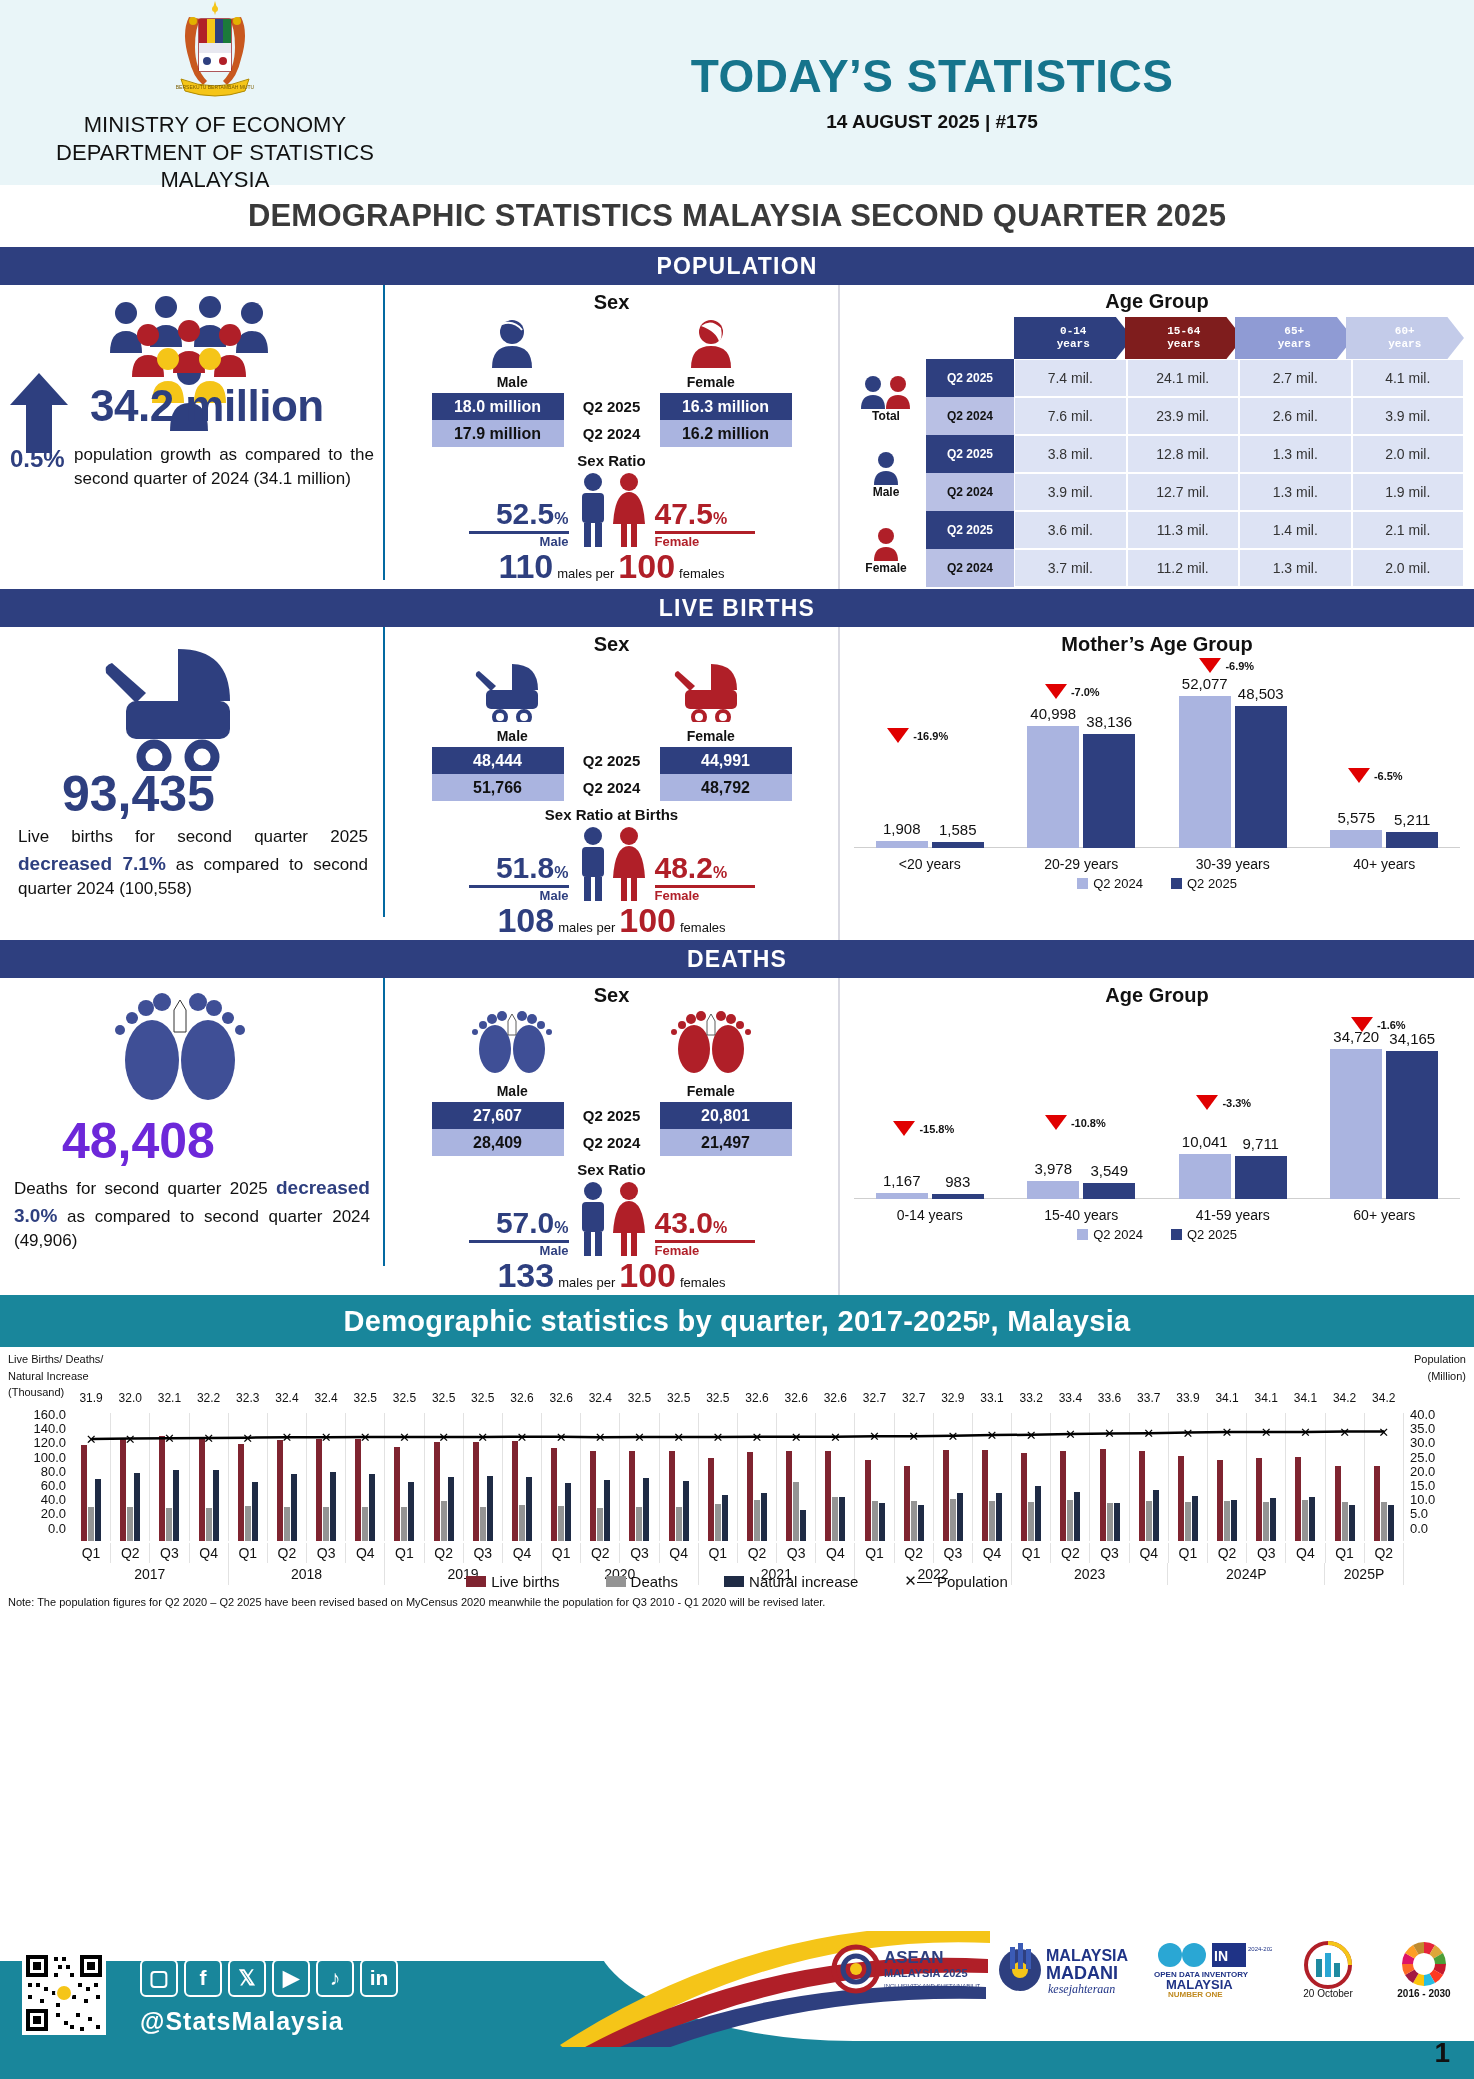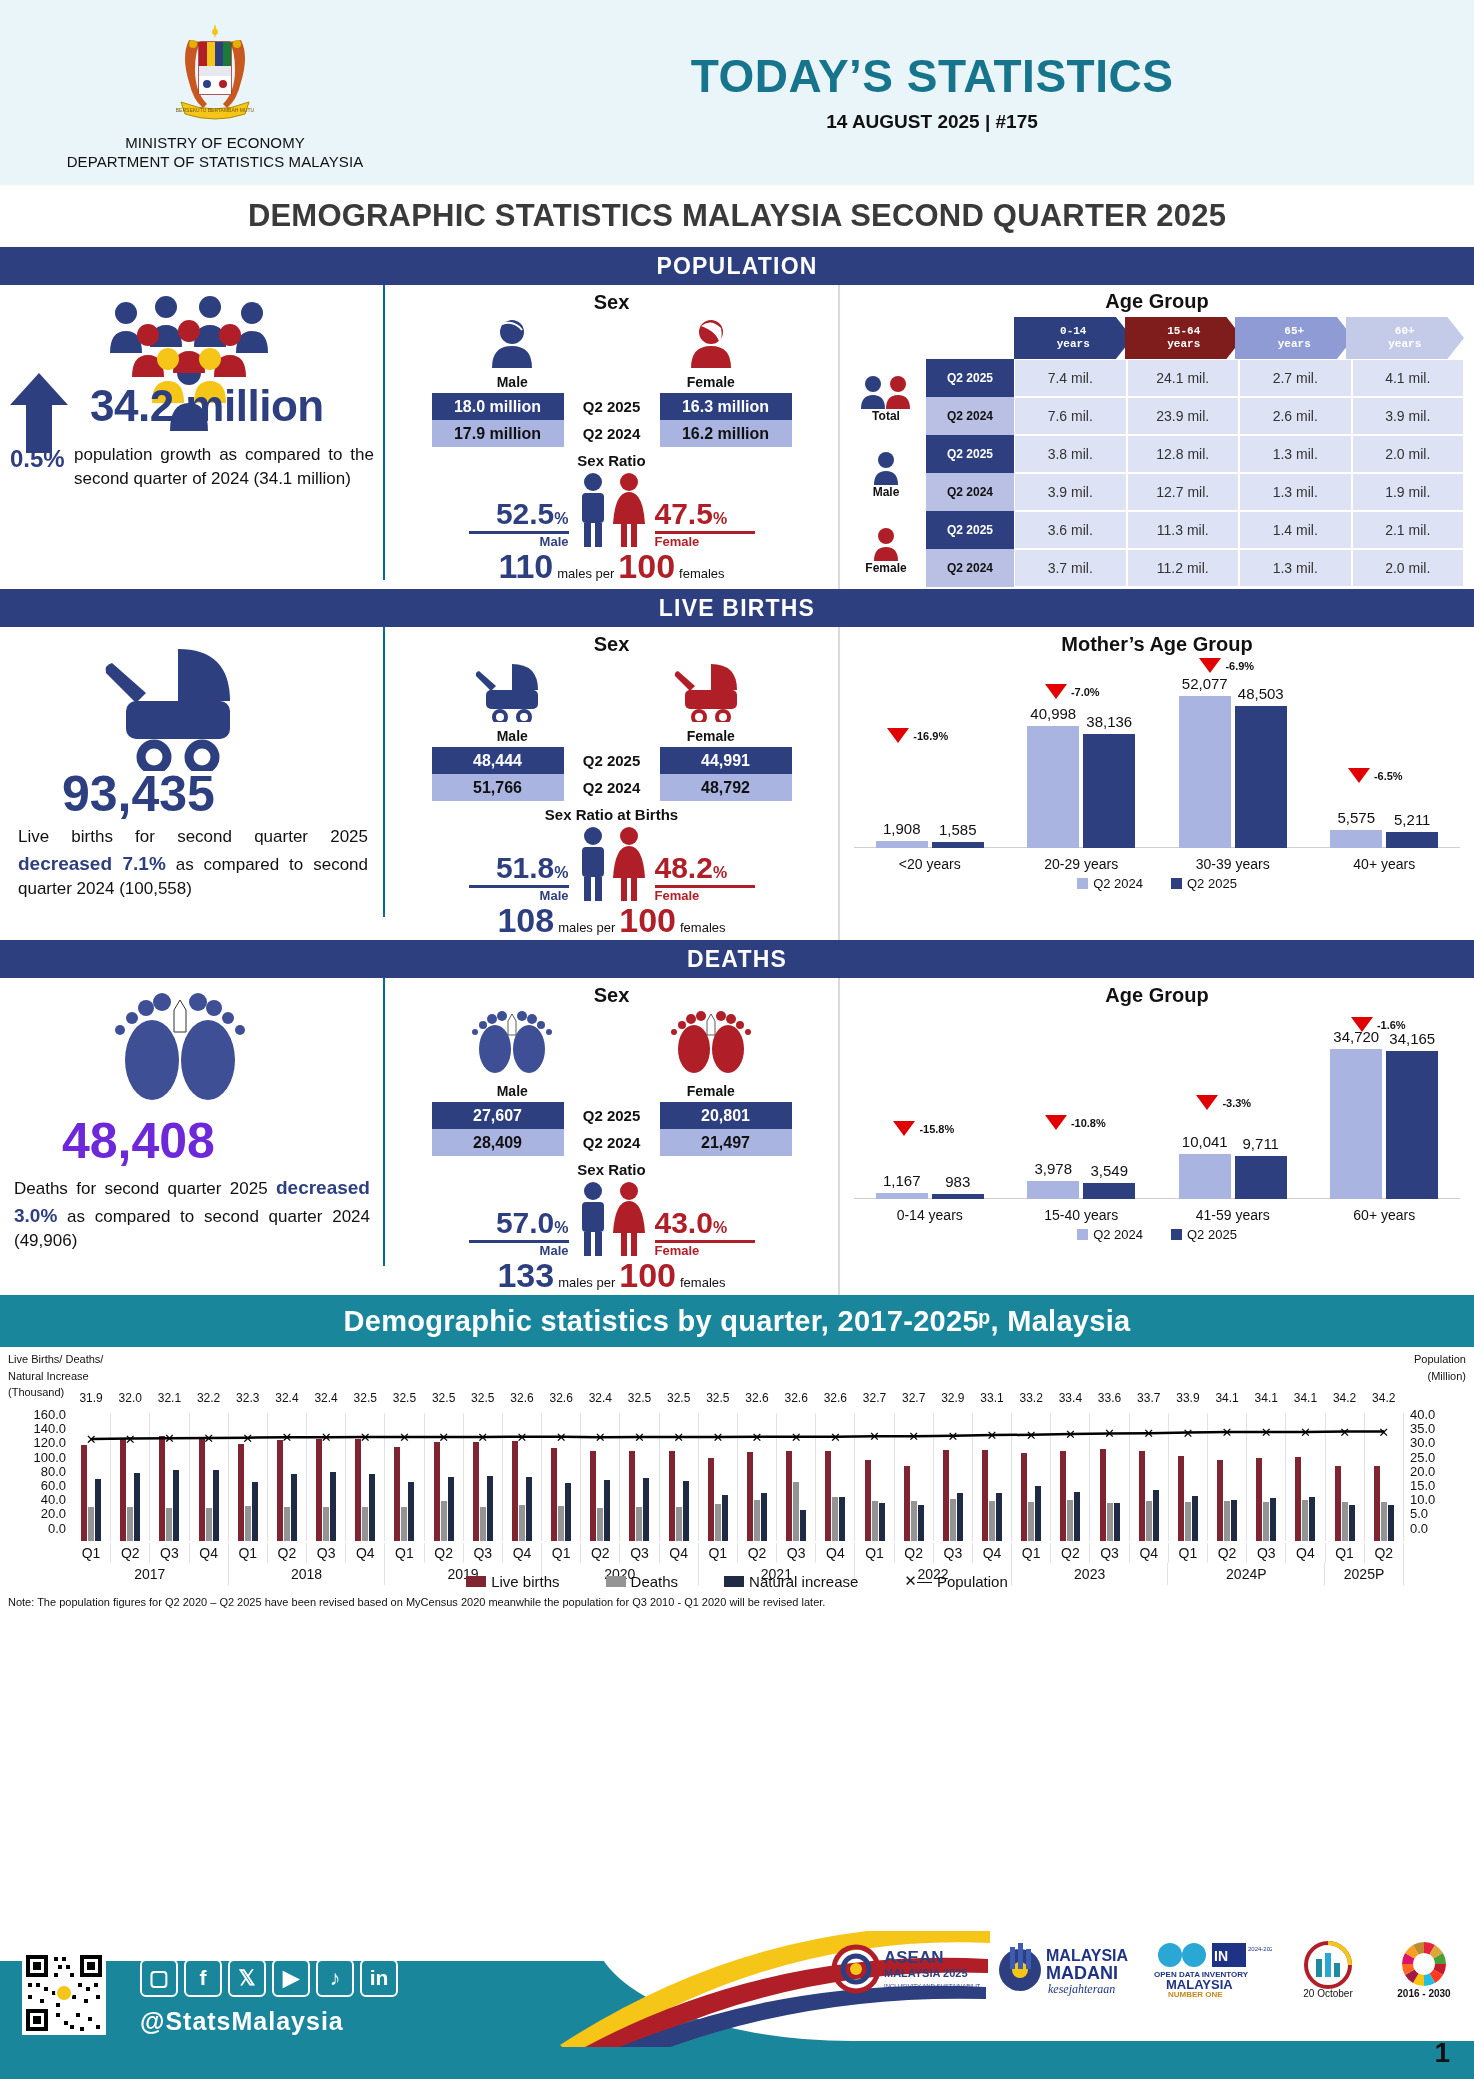--- a/index.html
+++ b/index.html
@@ -11,21 +11,21 @@
     position: relative;
   }
   
   .header {
     height: 185px; background: #e9f5f8;
     display: flex; align-items: center; position: relative;
   }
   .crest-block { width: 430px; text-align: center; padding-top: 4px;}
   .crest { width: 112px; height: 112px; margin: 0 auto; position: relative; }
   .crest svg { display:block; }
-  .ministry { font-size: 15px; color: #111; line-height: 1.25; margin-top: 4px; letter-spacing:.1px;}
+  .ministry { font-size: 22px; color: #111; line-height: 1.25; margin-top: 4px; letter-spacing:.1px;}
   .head-right { flex: 1; text-align: center; padding-right: 40px; }
   .todays { font-size: 46px; font-weight: bold; color: #16748c; letter-spacing: .5px; line-height:1.05;}
   .bydosm { font-size: 30px; font-weight: bold; color: #16748c; margin-top: 4px; }
   .datebar { font-size: 19px; font-weight: bold; color: #111; margin-top: 10px; }
 
   .maintitle {
     height: 62px; display:flex; align-items:center; justify-content:center;
     font-size: 31px; font-weight: bold; color: #3a3a3a; letter-spacing:.2px;
   }
   

